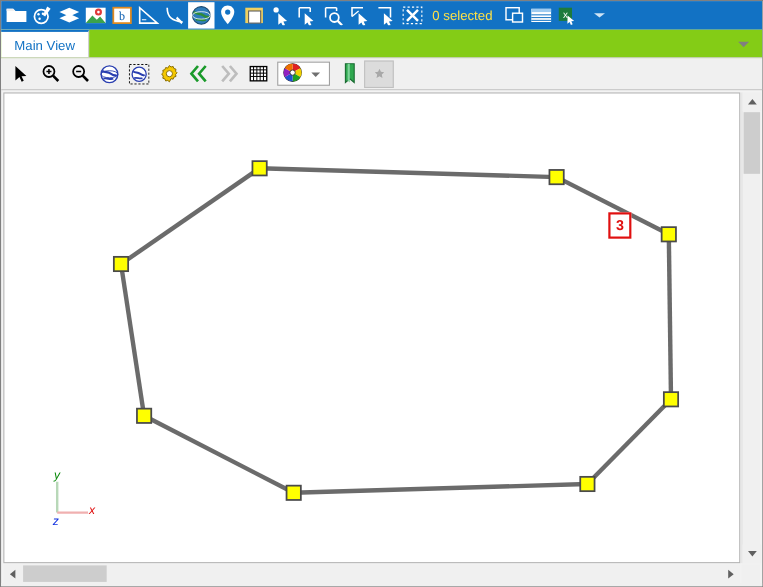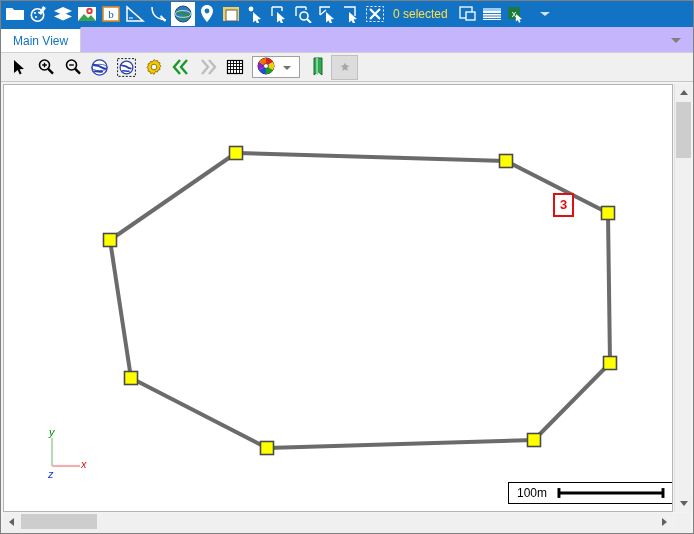--- a/index.html
+++ b/index.html
@@ -48,21 +48,21 @@
     font-size: 12px;
     padding: 0 8px 0 6px;
     white-space: nowrap;
     flex: 0 0 auto;
   }
 
   
   .tabstrip {
     position: absolute; left: 0; top: 26px;
     width: 692px; height: 26px;
-    background: #c4b5fd;
+    background: #84cc16;
     border-bottom: 1px solid #d0d0d0;
     box-sizing: border-box;
     display: flex;
     align-items: stretch;
   }
   .tab {
     min-width: 72px;
     padding: 0 12px;
     background: #ffffff;
     border-right: 1px solid #d0d0d0;
@@ -527,28 +527,20 @@
     <div class="axis-triad" id="axis-triad" style="left: 40px; top: 345px;">
       <svg width="46" height="46" viewBox="0 0 46 46">
         <path d="M8 8v28" stroke="#b8d8b8" stroke-width="2.2"></path>
         <path d="M8 36h28" stroke="#f0b0b0" stroke-width="2.2"></path>
       </svg>
       <span class="axis-letter" style="left:5px; top:-4px; color:#0a8a0a;">y</span>
       <span class="axis-letter" style="left:37px; top:28px; color:#e01010;">x</span>
       <span class="axis-letter" style="left:4px; top:38px; color:#1030e0;">z</span>
     </div>
 
-    <div class="scalebar" id="scalebar" style="left: 504px; top: 397px; width: 166px;">
-      <span class="sb-text">100m</span>
-      <svg id="sb-svg" height="12" width="110" viewBox="0 0 110 12">
-          <line x1="2" y1="6" x2="108" y2="6" stroke="#000" stroke-width="3"></line>
-          <line x1="2" y1="1" x2="2" y2="11" stroke="#000" stroke-width="3"></line>
-          <line x1="108" y1="1" x2="108" y2="11" stroke="#000" stroke-width="3"></line>
-        </svg>
-    </div>
   </div>
 
   <div class="vscroll">
     <div class="arrow-up">
       <svg width="10" height="7" viewBox="0 0 10 7">
         <path d="M5 1l4 5H1z" fill="#606060"></path>
       </svg>
     </div>
     <div class="vthumb"></div>
     <div class="arrow-down">

